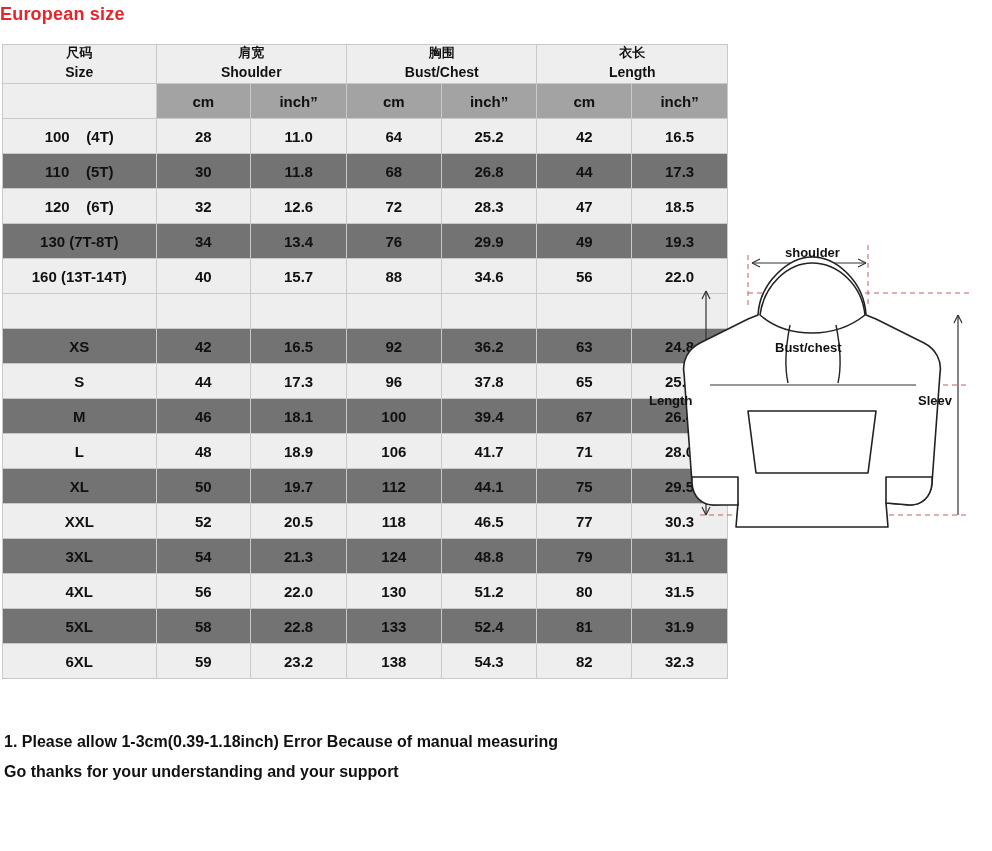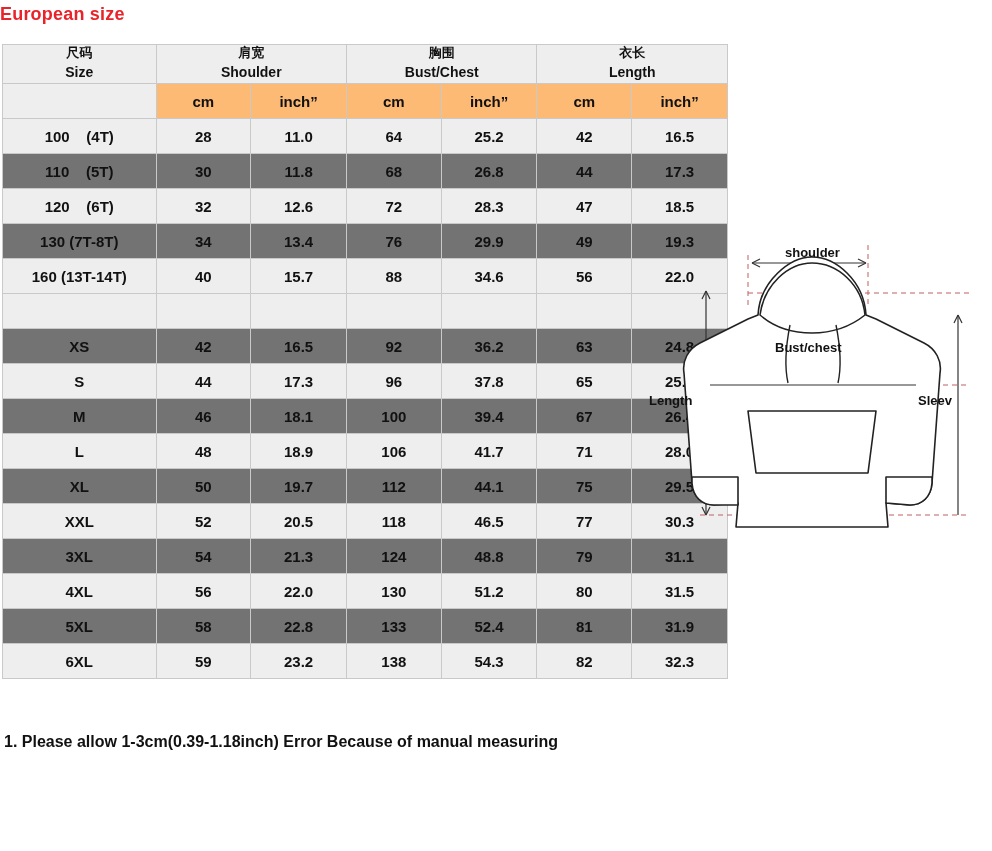--- a/index.html
+++ b/index.html
@@ -66,21 +66,21 @@
   th.hdr-main {
     height: 48px;
     background: #eeeeee;
   }
   .unit-row td {
     height: 28px;
     font-size: 15px;
     font-weight: bold;
     text-align: left;
     padding-left: 12px;
-    background: #fdba74;
+    background: #a3a3a3;
   }
   .unit-row td.blankcell { background: #eeeeee; }
   .inch { color: #e8232a; }
   .row-alt td { background: #eeeeee; }
   .row-white td { background: #737373; }
   .spacer-row td { height: 30px; background: #eeeeee; border: 1px solid #c9c9c9; }
   td.sizecell-small { font-size: 14px; font-weight: bold; }
   td.sizecell-small .lab { display: inline-block; }
   td.sizecell-big { font-size: 19px; font-weight: bold; }
   td.numcell { font-size: 15px; font-weight: bold; color: #111; }
@@ -407,15 +407,16 @@
       </g>
     </svg>
     <div class="diag-label lbl-shoulder">shoulder</div>
     <div class="diag-label lbl-bust">Bust/chest</div>
     <div class="diag-label lbl-length">Length</div>
     <div class="diag-label lbl-sleeve">Sleev</div>
   </div>
 
   <div class="notes">
     <p>1. Please allow 1-3cm(0.39-1.18inch) Error Because of manual measuring</p>
+    <p>Go thanks for your understanding and your support</p>
   </div>
 
 </div>
 
 </body></html>

